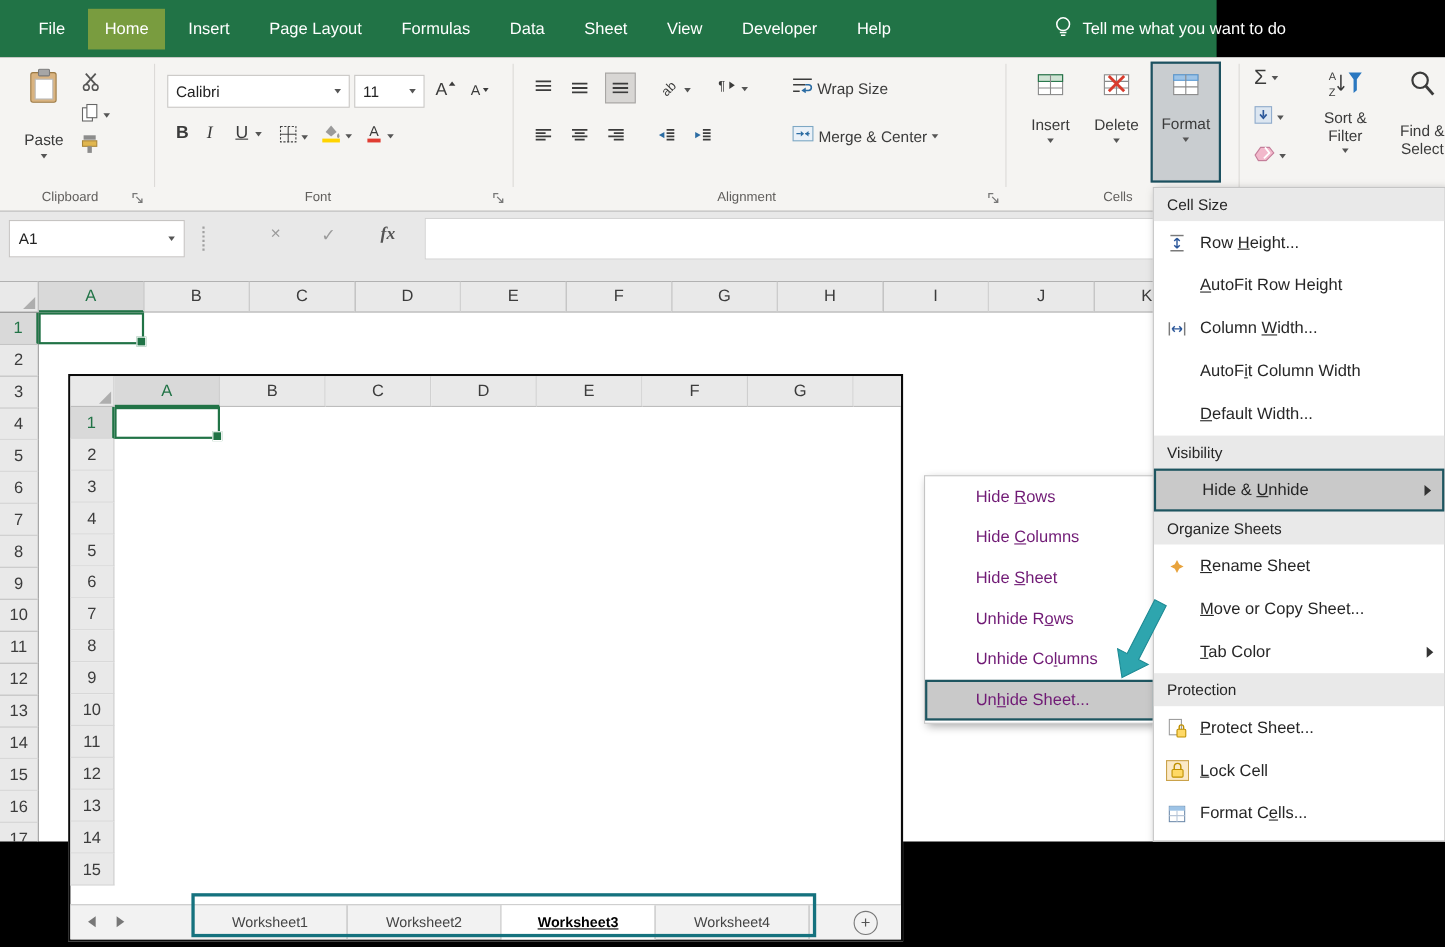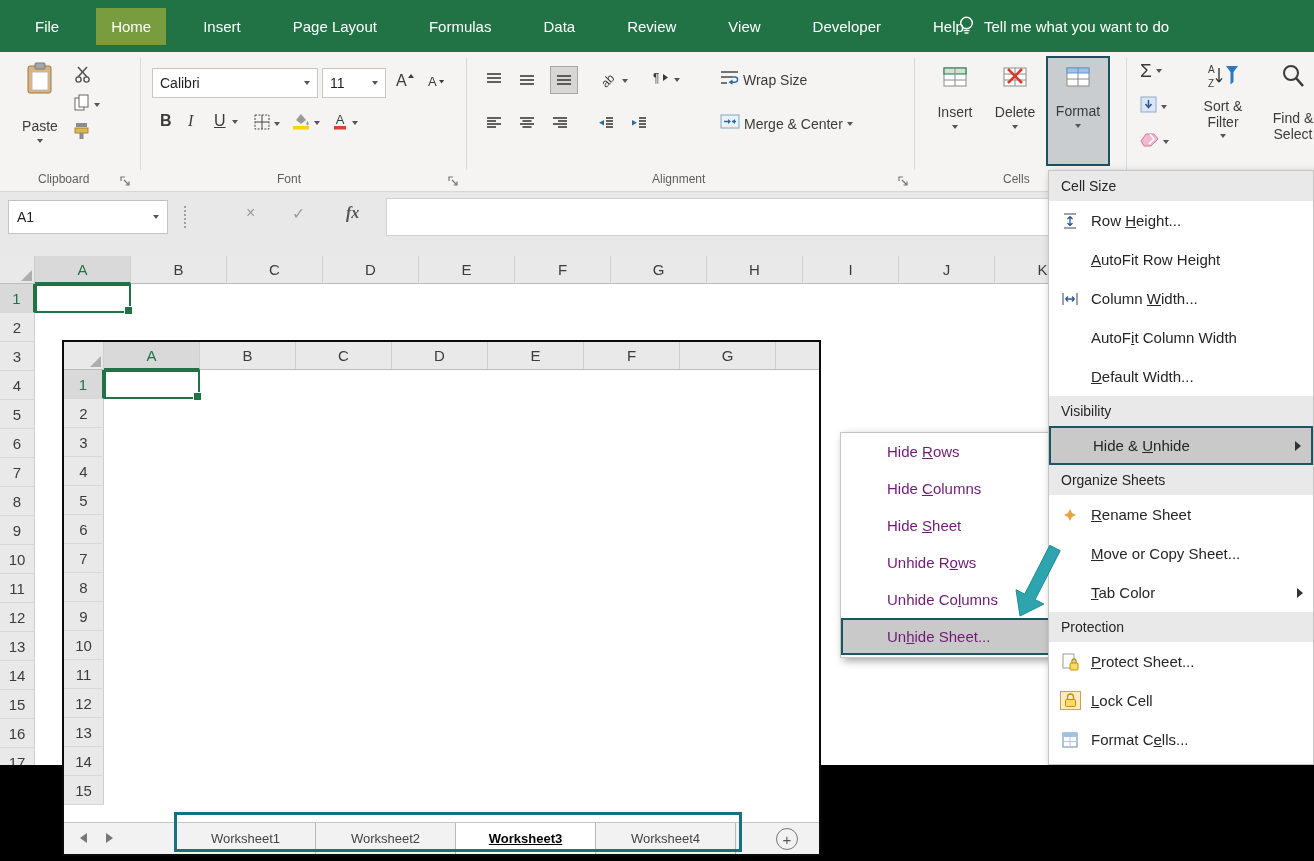--- a/index.html
+++ b/index.html
@@ -1,20 +1,20 @@
 <!DOCTYPE html>
 <html><head>
 <meta charset="utf-8">
 <style>
   html,body{margin:0;padding:0;background:#000;}
   .stage{position:relative;width:1314px;height:861px;background:#000;overflow:hidden;
          font-family:"Liberation Sans",sans-serif;-webkit-font-smoothing:antialiased;}
   .abs{position:absolute;}
   
-  .ribbon-tabs{left:0;top:0;width:1314px;height:52px;background:#217346;display:flex;align-items:center;padding-left:20px;box-sizing:border-box;gap:22px;}
+  .ribbon-tabs{left:0;top:0;width:1106px;height:52px;background:#217346;display:flex;align-items:center;padding-left:20px;box-sizing:border-box;gap:6px;}
   .tab{color:#fff;font-size:15px;padding:10px 15px;cursor:default;white-space:nowrap;}
   .tab.active{background:#799c3f;}
   .tellme{position:absolute;left:958px;top:0;height:52px;display:flex;align-items:center;gap:9px;color:#fff;font-size:15px;}
   
   .ribbon-body{left:0;top:52px;width:1314px;height:140px;background:#f5f4f2;border-bottom:1px solid #d8d6d4;box-sizing:border-box;}
   .vsep{position:absolute;top:6px;height:112px;width:1px;background:#dcdad8;}
   .grp-label{position:absolute;font-size:12px;color:#605e5c;top:120px;}
   .launcher{position:absolute;top:121px;width:12px;height:12px;}
   .btn-label{font-size:14px;color:#3b3b3b;}
   .caret{display:inline-block;width:0;height:0;border-left:3.5px solid transparent;border-right:3.5px solid transparent;border-top:4px solid #555;}
@@ -71,21 +71,21 @@
 
 <div class="stage">
 
   <div class="abs ribbon-tabs">
     <div class="tab">File</div>
     <div class="tab active">Home</div>
     <div class="tab">Insert</div>
     <div class="tab">Page Layout</div>
     <div class="tab">Formulas</div>
     <div class="tab">Data</div>
-    <div class="tab">Review</div>
+    <div class="tab">Sheet</div>
     <div class="tab">View</div>
     <div class="tab">Developer</div>
     <div class="tab">Help</div>
   </div>
   <div class="tellme">
     <span><svg width="17" height="20">
           <circle cx="8.5" cy="8" r="5.8" fill="none" stroke="#fff" stroke-width="1.4"></circle>
           <line x1="5.5" y1="15.5" x2="11.5" y2="15.5" stroke="#fff" stroke-width="1.4"></line>
           <line x1="6.5" y1="18" x2="10.5" y2="18" stroke="#fff" stroke-width="1.4"></line>
         </svg></span>

